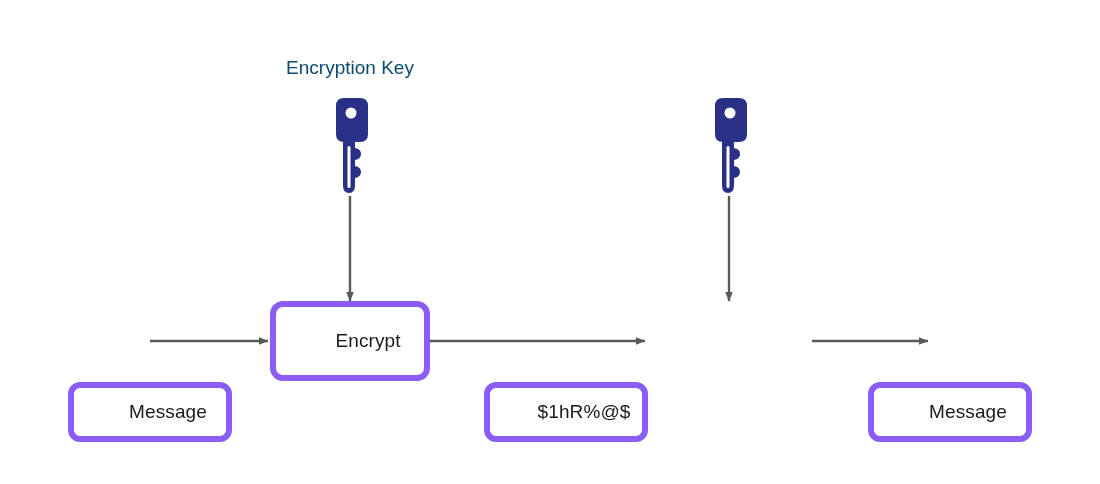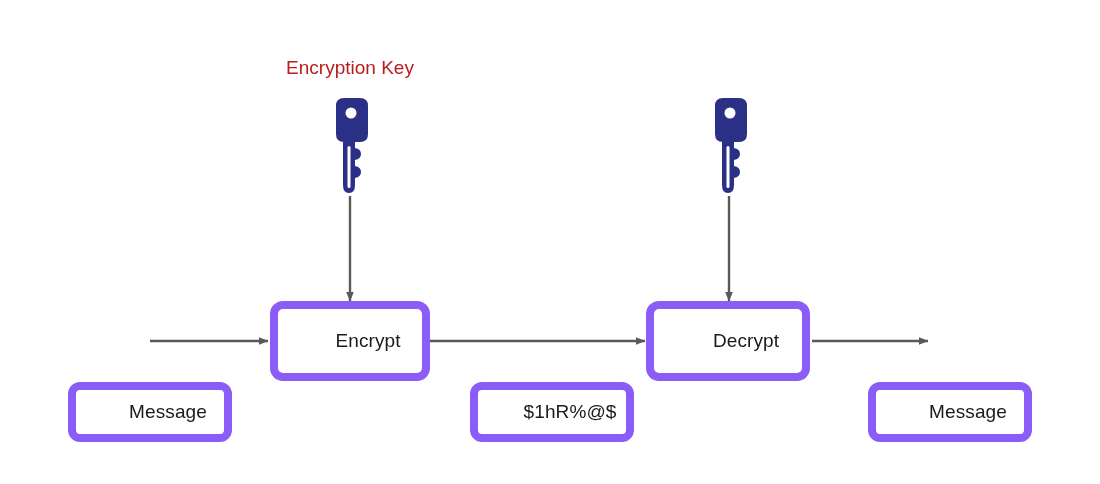--- a/index.html
+++ b/index.html
@@ -11,36 +11,36 @@
     position: relative;
     width: 1100px;
     height: 484px;
     background: #ffffff;
     font-family: "Liberation Sans", sans-serif;
     overflow: hidden;
   }
   .node {
     position: absolute;
     box-sizing: border-box;
-    border: 8px solid #8b5cf6;
+    border: 6px solid #8b5cf6;
     border-radius: 12px;
     background: #ffffff;
     display: flex;
     align-items: center;
     justify-content: center;
     color: #1a1a1a;
     font-size: 19px;
     letter-spacing: 0.1px;
     white-space: nowrap;
     padding-left: 36px;
   }
   .proc-node { border-radius: 13px; }
   .label {
     position: absolute;
-    color: #b91c1c;
+    color: #0c4a6e;
     font-size: 19px;
     text-align: center;
     white-space: nowrap;
   }
   .key-wrap {
     position: absolute;
   }
   svg.edge-layer {
     position: absolute;
     left: 0;
@@ -93,21 +93,20 @@
                L25,46 L25,52 Q31,53 31,58 Q31,63 25,64 L25,70
                Q31,71 31,76 Q31,81 25,82 L25,89 Q25,97 19,97
                Q13,97 13,89 L13,46 L14,46 Q6,46 6,38 Z" fill="#2B3087"></path>
       <circle cx="21" cy="17" r="5.5" fill="#ffffff"></circle>
       <rect x="17.5" y="50" width="3" height="42" rx="1.5" fill="#ffffff"></rect>
     </svg>
   </div>
 
   <div class="node proc-node" style="left:270px; top:301px; width:160px; height:80px;">Encrypt</div>
 
-  <div class="node proc-node" style="left:646px; top:301px; width:164px; height:80px;">Decrypt</div>
 
   <div class="node" style="left:68px; top:382px; width:164px; height:60px;">Message</div>
 
-  <div class="node" style="left:470px; top:382px; width:164px; height:60px;">$1hR%@$</div>
+  <div class="node" style="left:484px; top:382px; width:164px; height:60px;">$1hR%@$</div>
 
   <div class="node" style="left:868px; top:382px; width:164px; height:60px;">Message</div>
 
 </div>
 
 </body></html>

